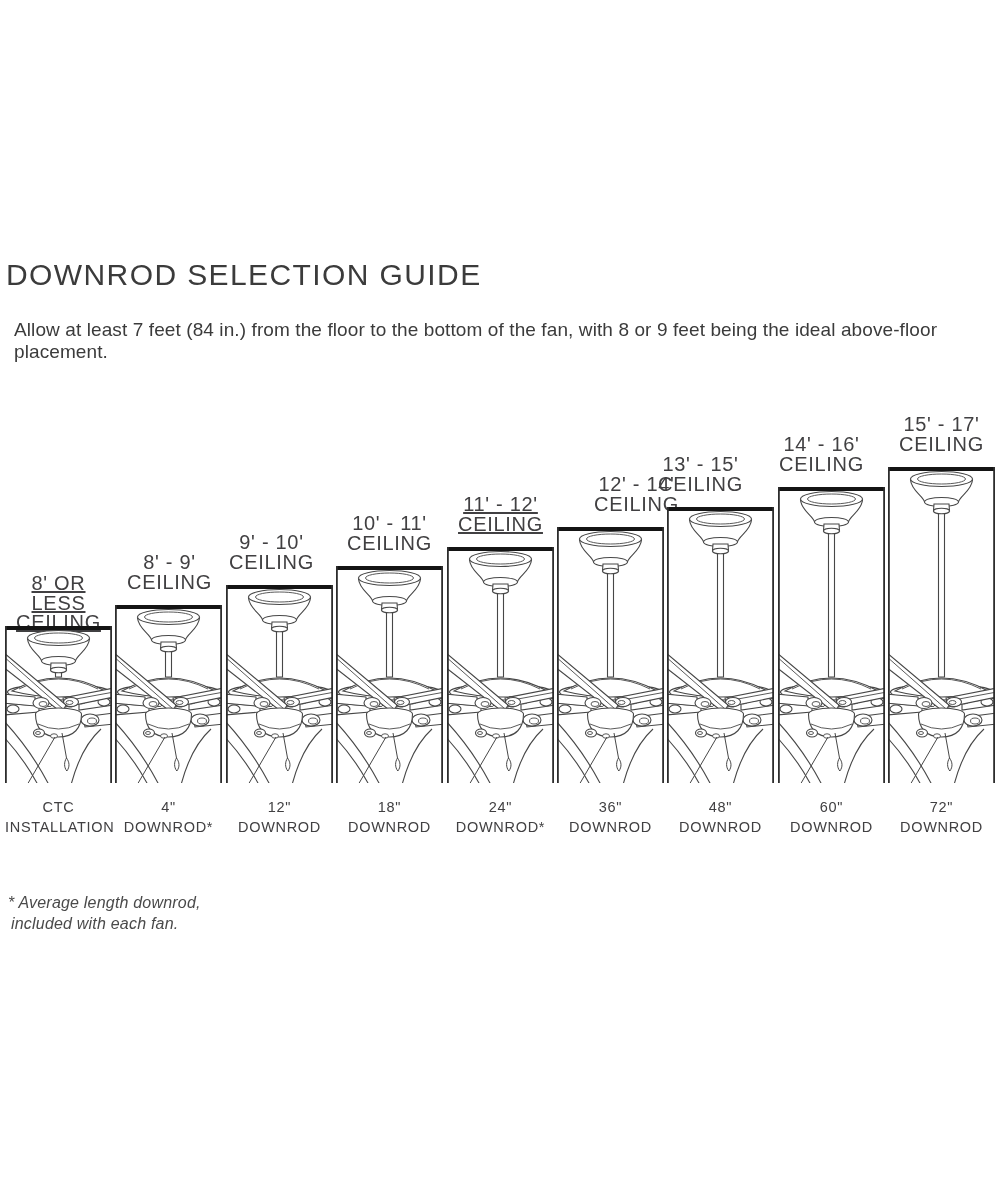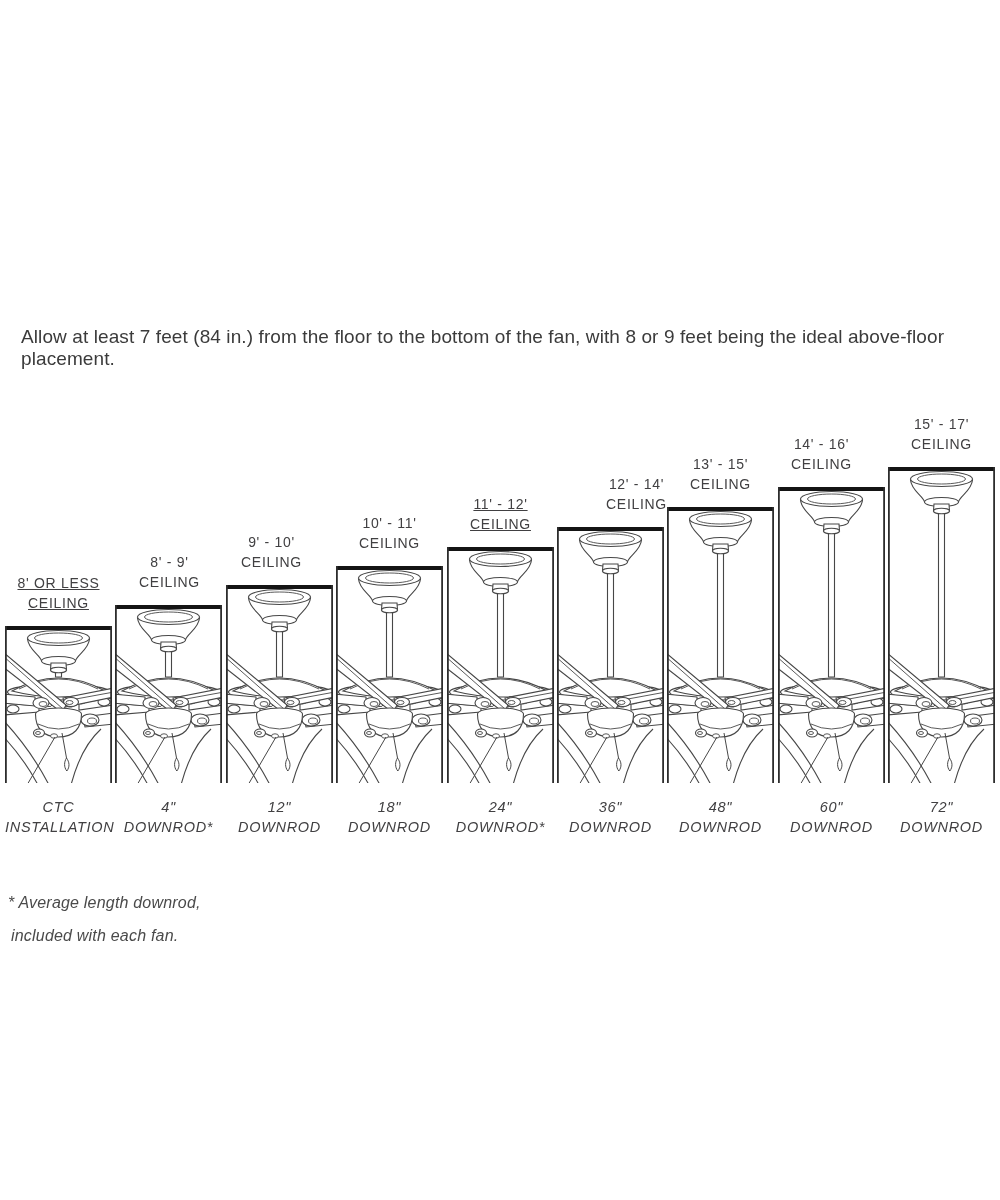--- a/index.html
+++ b/index.html
@@ -5,42 +5,43 @@
   html,body{margin:0;padding:0;background:#fff;}
   .canvas{
     position:relative;width:1000px;height:1200px;background:#fff;overflow:hidden;
     font-family:"Liberation Sans","DejaVu Sans",sans-serif;
   }
   .title{
     position:absolute;left:6px;top:258px;margin:0;
     font-size:30px;font-weight:400;letter-spacing:1.4px;color:#3b3b3b;
   }
   .desc{
-    position:absolute;left:6px;top:311px;margin:15px;width:935px;
+    position:absolute;left:6px;top:311px;margin:8px;width:935px;
     font-size:19px;line-height:22px;letter-spacing:.1px;color:#3b3b3b;
   }
   .ceiling-label{
     position:absolute;text-align:center;
-    font-size:14px;line-height:19.5px;letter-spacing:.7px;color:#414042;
+    font-size:20px;line-height:19.5px;letter-spacing:.7px;color:#414042;
   }
   .rod-label{
     position:absolute;text-align:center;top:797px;
-    font-size:14.5px;line-height:20px;letter-spacing:.7px;color:#414042;font-style:italic;
+    font-size:14.5px;line-height:20px;letter-spacing:.7px;color:#414042;
   }
   .fan-box{position:absolute;display:block;}
   .footnote{
     position:absolute;left:8px;top:892px;
     font-size:16px;line-height:21px;font-style:italic;color:#4a4a4a;letter-spacing:.2px;
   }
-  .footnote .fn2{padding-left:3px;margin-top:12px;}
+  .footnote .fn2{padding-left:3px;}
 </style>
 </head>
 <body>
 
 <div class="canvas">
+  <h1 class="title">DOWNROD SELECTION GUIDE</h1>
   <p class="desc">Allow at least 7 feet (84 in.) from the floor to the bottom of the fan, with 8 or 9 feet being the ideal above-floor placement.</p>
 
   <div id="diagram">
   <div>
     <div class="ceiling-label" style="left: 5px; width: 107px; top: 574px; text-decoration: underline;">
       <div class="cl1">8' OR LESS</div>
       <div class="cl2">CEILING</div>
     </div>
     <svg class="fan-box" xmlns="http://www.w3.org/2000/svg" width="107" height="157" viewBox="0 0 107 157" style="left: 5px; top: 626px; position: absolute;">
           <path d="M 50.5,42 L 50.5,51 L 56.5,51 L 56.5,42 Z" fill="#fff" stroke="#474747" stroke-width="1.1"></path>
@@ -391,21 +392,21 @@
           <rect x="0" y="0" width="1.8" height="256" fill="#2d2d2d"></rect>
           <rect x="105.2" y="0" width="1.8" height="256" fill="#2d2d2d"></rect>
         </svg>
     <div class="rod-label" style="left: 557px; width: 107px;">
       <div class="rl1">36"</div>
       <div class="rl2">DOWNROD</div>
     </div>
   </div>
 
   <div>
-    <div class="ceiling-label" style="left: 667px; width: 107px; top: 455px;">
+    <div class="ceiling-label" style="left: 647px; width: 107px; top: 455px;">
       <div class="cl1">13' - 15'</div>
       <div class="cl2">CEILING</div>
     </div>
     <svg class="fan-box" xmlns="http://www.w3.org/2000/svg" width="107" height="276" viewBox="0 0 107 276" style="left: 667px; top: 507px; position: absolute;">
           <path d="M 50.5,42 L 50.5,170 L 56.5,170 L 56.5,42 Z" fill="#fff" stroke="#474747" stroke-width="1.1"></path>
           <path d="M 22.5,13 C 23.5,24 35.5,29 36.5,35 L 70.5,35 C 71.5,29 83.5,24 84.5,13 Z" fill="#fff" stroke="#474747" stroke-width="1.1"></path>
           <ellipse cx="53.5" cy="12" rx="31" ry="7.5" fill="#fff" stroke="#474747" stroke-width="1.1"></ellipse>
           <ellipse cx="53.5" cy="12" rx="24" ry="5" fill="none" stroke="#474747" stroke-width="0.9"></ellipse>
           <ellipse cx="53.5" cy="35" rx="17" ry="4.5" fill="#fff" stroke="#474747" stroke-width="1.1"></ellipse>
           <path d="M 46,37 L 45.5,44 L 61.5,44 L 61,37 Z" fill="#fff" stroke="#474747" stroke-width="1.1"></path>

